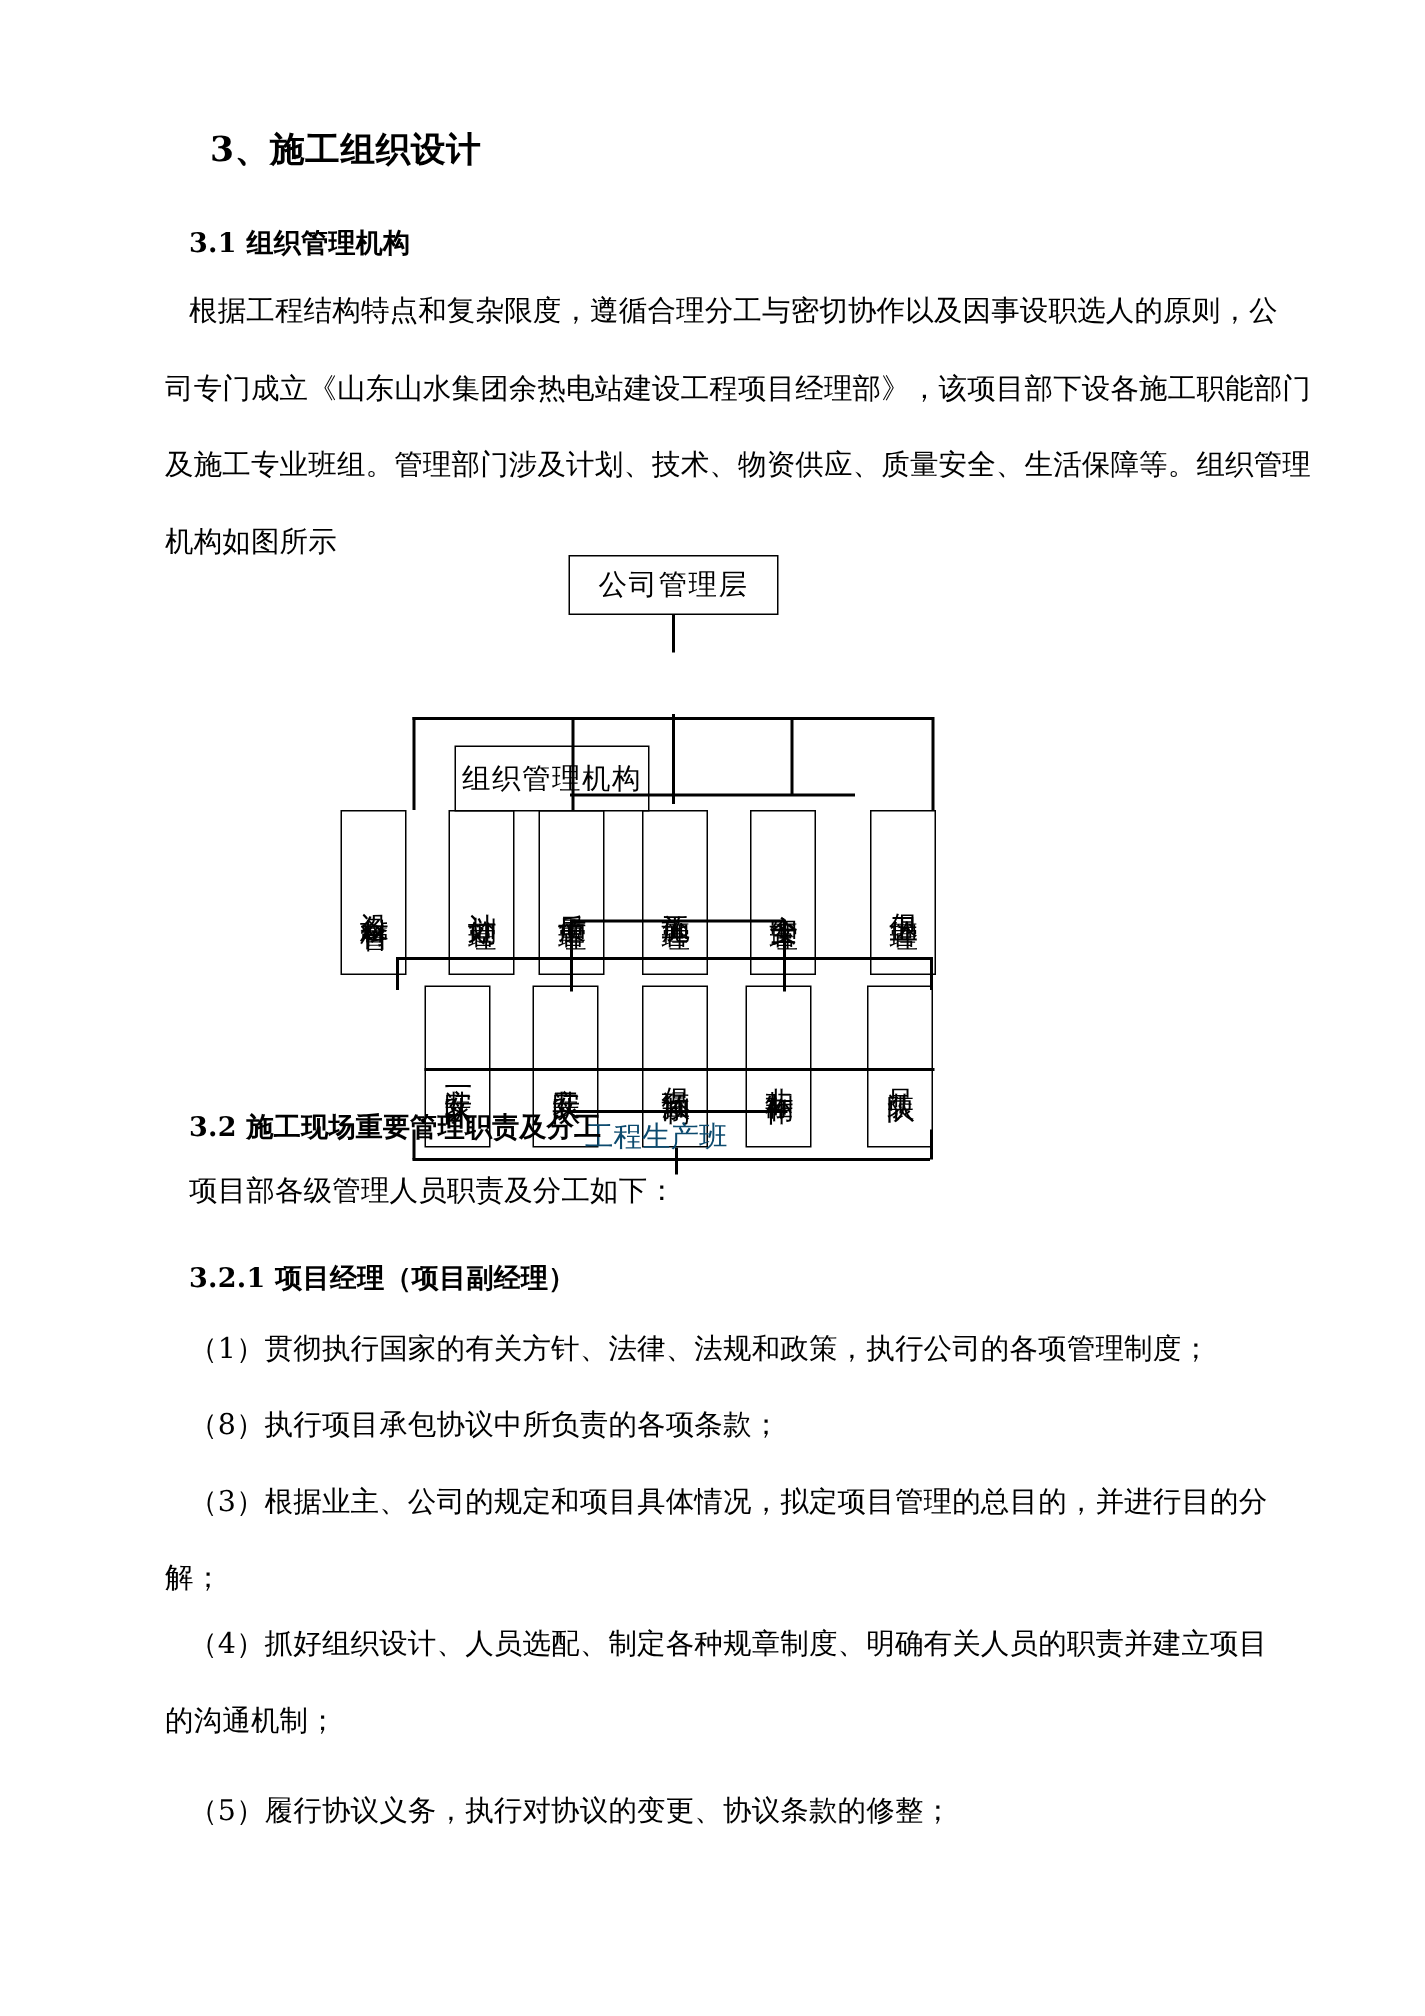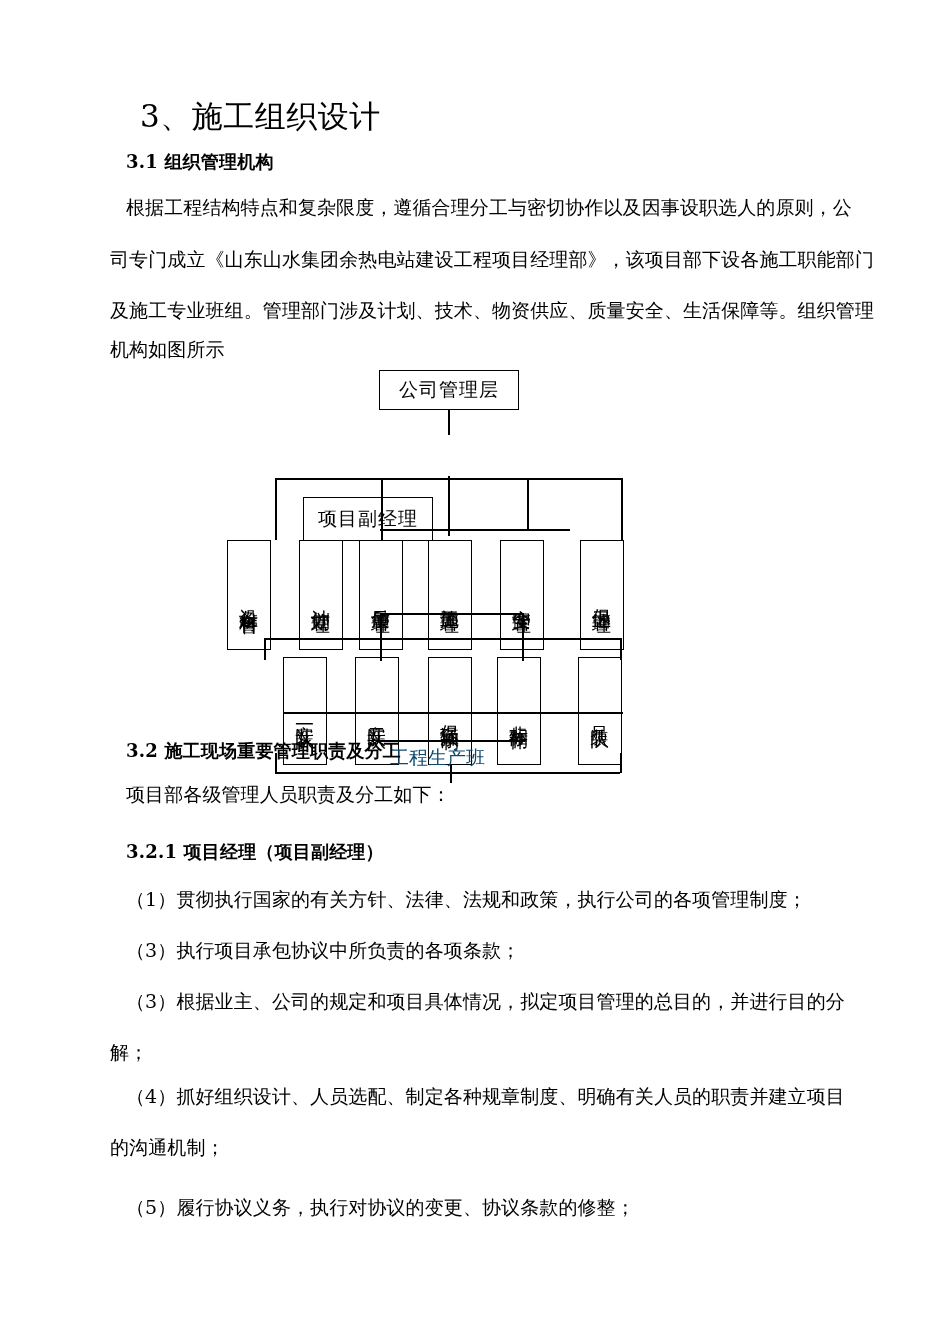--- a/index.html
+++ b/index.html
@@ -23,23 +23,23 @@
     left: 0;
     top: 0;
     width: 950px;
     height: 1344px;
   }
 
   
   .h1 {
     position: absolute;
     left: 140px;
-    top: 96px;
-    font-size: 31px;
-    font-weight: normal;
+    top: 84px;
+    font-size: 23px;
+    font-weight: bold;
     letter-spacing: 0.5px;
     white-space: nowrap;
   }
   .h2 {
     position: absolute;
     font-size: 18px;
     font-weight: bold;
     white-space: nowrap;
     letter-spacing: 0.2px;
   }
@@ -53,21 +53,21 @@
     font-size: 19px;
     line-height: 19px;
     white-space: nowrap;
     letter-spacing: 0.1px;
   }
 
   
   .l1 { left: 126px; top: 198px; }
   .l2 { left: 110px; top: 250px; }
   .l3 { left: 110px; top: 301px; }
-  .l4 { left: 110px; top: 340px; }
+  .l4 { left: 110px; top: 352px; }
 
   .p-intro { left: 126px; top: 785px; }
 
   .li1 { left: 126px; top: 890px; }
   .li2 { left: 126px; top: 941px; }
   .li3 { left: 126px; top: 992px; }
   .li3b { left: 110px; top: 1043px; }
   .li4 { left: 126px; top: 1087px; }
   .li4b { left: 110px; top: 1138px; }
   .li5 { left: 126px; top: 1182px; margin-top: 16px; }
@@ -148,21 +148,21 @@
       <div class="conn v" style="left:448px; top:464px; height:60px;"></div>
 
       <div class="conn h" style="left:275px; top:466px; width:347px;"></div>
 
       <div class="conn v" style="left:275px; top:466px; height:62px;"></div>
       <div class="conn v" style="left:621px; top:466px; height:62px;"></div>
       <div class="conn v" style="left:381px; top:466px; height:62px;"></div>
       <div class="conn v" style="left:527px; top:466px; height:52px;"></div>
 
       <div class="chart-box wide" style="left:303px; top:485px; width:130px; height:44px;">
-        <span class="lbl">项目副经理</span>
+        <span class="lbl">组织管理机构</span>
       </div>
 
       <div class="conn h" style="left:380px; top:517px; width:190px;"></div>
 
       <div class="chart-box vert" style="left:227px; top:528px; width:44px; height:110px;">
         <span class="lbl">设备材料管</span>
       </div>
       <div class="chart-box vert" style="left:299px; top:528px; width:44px; height:110px;">
         <span class="lbl">计划管理</span>
       </div>
@@ -212,21 +212,21 @@
 
       <div class="ghost" style="left:390px; top:733px;">工程生产班</div>
     </div>
 
     <div class="h2 h2-b">3.2 施工现场重要管理职责及分工</div>
     <div class="p p-intro">项目部各级管理人员职责及分工如下：</div>
 
     <div class="h2 h2-c">3.2.1 项目经理（项目副经理）</div>
 
     <div class="p li1">（1）贯彻执行国家的有关方针、法律、法规和政策，执行公司的各项管理制度；</div>
-    <div class="p li2">（3）执行项目承包协议中所负责的各项条款；</div>
+    <div class="p li2">（8）执行项目承包协议中所负责的各项条款；</div>
     <div class="p li3">（3）根据业主、公司的规定和项目具体情况，拟定项目管理的总目的，并进行目的分</div>
     <div class="p li3b">解；</div>
     <div class="p li4">（4）抓好组织设计、人员选配、制定各种规章制度、明确有关人员的职责并建立项目</div>
     <div class="p li4b">的沟通机制；</div>
     <div class="p li5">（5）履行协议义务，执行对协议的变更、协议条款的修整；</div>
 
   </div>
 </div>
 
 </body></html>

